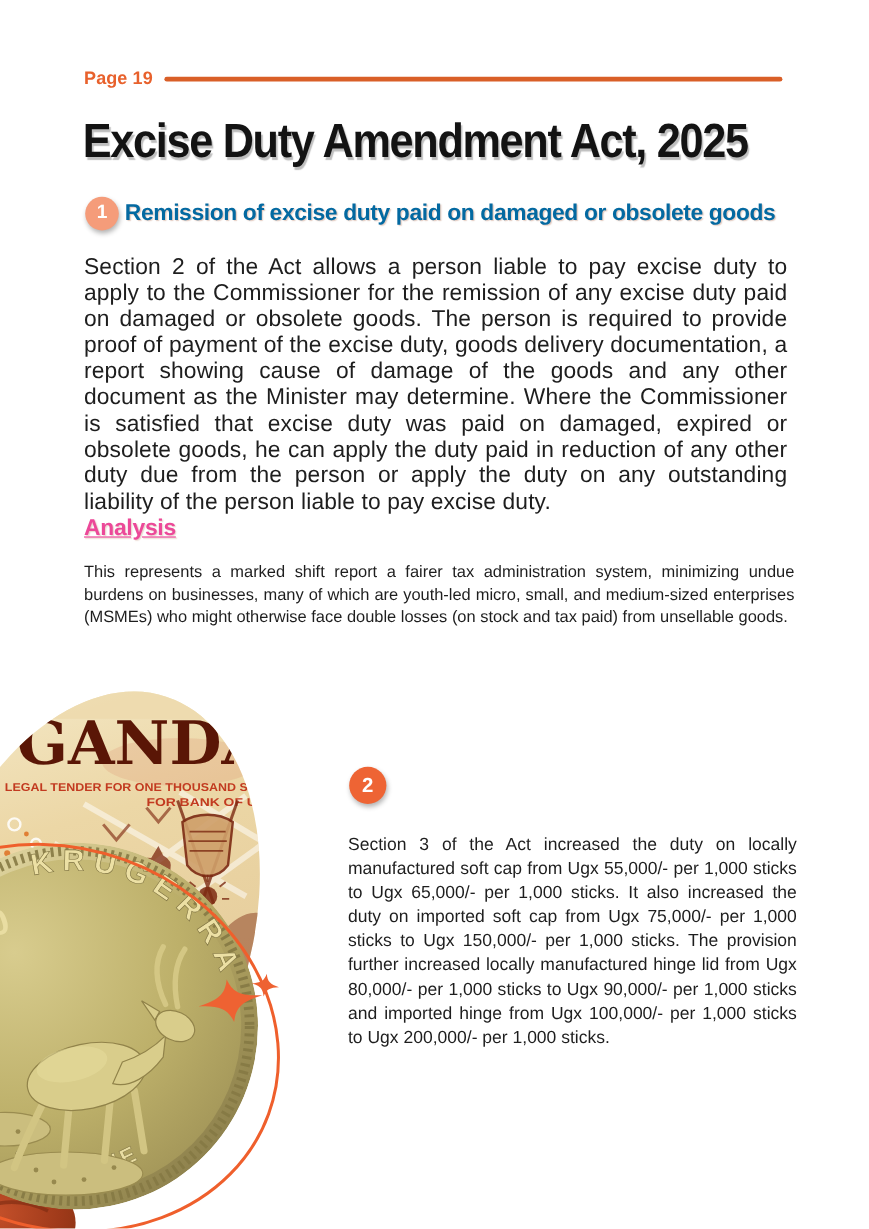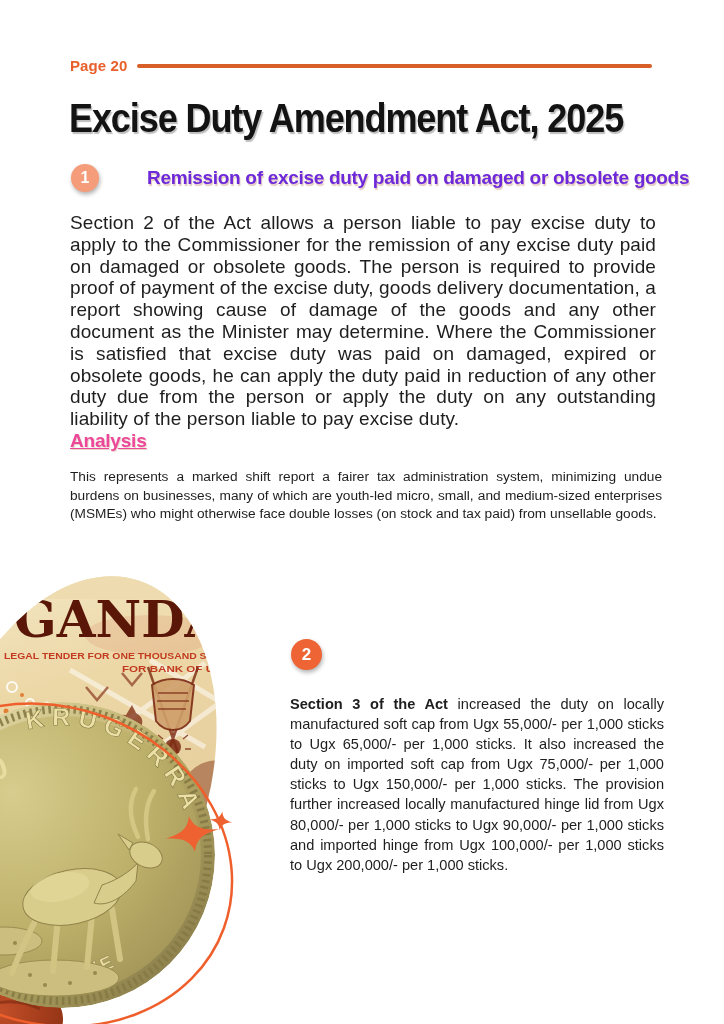--- a/index.html
+++ b/index.html
@@ -25,43 +25,43 @@
   .sec-row-1{left:71px;top:164px;gap:5px;}
   .sec-row-2{left:291px;top:639px;gap:10px;}
   .num-badge{
     border-radius:50%;color:#ffffff;font-weight:bold;display:flex;
     align-items:center;justify-content:center;flex:0 0 auto;
     box-shadow:1px 2.5px 4px rgba(0,0,0,0.3);
   }
   .num-badge-1{width:28px;height:28px;background:#f59c7a;font-size:16px;}
   .num-badge-2{width:31px;height:31px;background:#ee6434;font-size:17px;}
   .sec-heading{
-    color:#6d28d9;font-weight:bold;font-size:19px;letter-spacing:-0.3px;
-    white-space:nowrap;text-shadow:1px 1.5px 1px rgba(150,60,20,0.28);margin-left:43px;
+    color:#0369a1;font-weight:bold;font-size:19px;letter-spacing:-0.3px;
+    white-space:nowrap;text-shadow:1px 1.5px 1px rgba(150,60,20,0.28);
   }
   .sec-heading-2{font-size:19.5px;}
   .body-para{
     position:absolute;color:#1e1e1e;text-align:justify;margin:0;
   }
   .para-1{left:70px;top:212px;width:586px;font-size:19px;line-height:21.8px;letter-spacing:0.1px;}
   .analysis-heading{
     position:absolute;left:70px;top:430px;font-size:19px;font-weight:bold;
     color:#ec4899;letter-spacing:-0.2px;text-shadow:1px 1px 1px rgba(150,60,20,0.22);text-decoration:underline;
   }
   .para-2{left:70px;top:468px;width:592px;font-size:13.7px;line-height:18.5px;}
   .para-3{left:290px;top:694px;width:374px;font-size:14.6px;line-height:20.1px;}
-  .para-3 b{font-weight:bold;}
+  .para-3 b{font-weight:normal;}
   .collage{position:absolute;left:0;top:575px;}
 </style>
 </head>
 <body>
 
 <div class="page">
 
-  <div class="page-label">Page 20</div>
+  <div class="page-label">Page 19</div>
   <div class="header-rule"></div>
   <h1 class="page-title" style="margin:0;">Excise Duty Amendment Act, 2025</h1>
 
   <div class="sec-row sec-row-1">
     <span class="num-badge num-badge-1">1</span>
     <span class="sec-heading">Remission of excise duty paid on damaged or obsolete goods</span>
   </div>
 
   <p class="body-para para-1">Section 2 of the Act allows a person liable to pay excise duty to apply to the Commissioner for the remission of any excise duty paid on damaged or obsolete goods. The person is required to provide proof of payment of the excise duty, goods delivery documentation, a report showing cause of damage of the goods and any other document as the Minister may determine. Where the Commissioner is satisfied that excise duty was paid on damaged, expired or obsolete goods, he can apply the duty paid in reduction of any other duty due from the person or apply the duty on any outstanding liability of the person liable to pay excise duty.</p>
 

